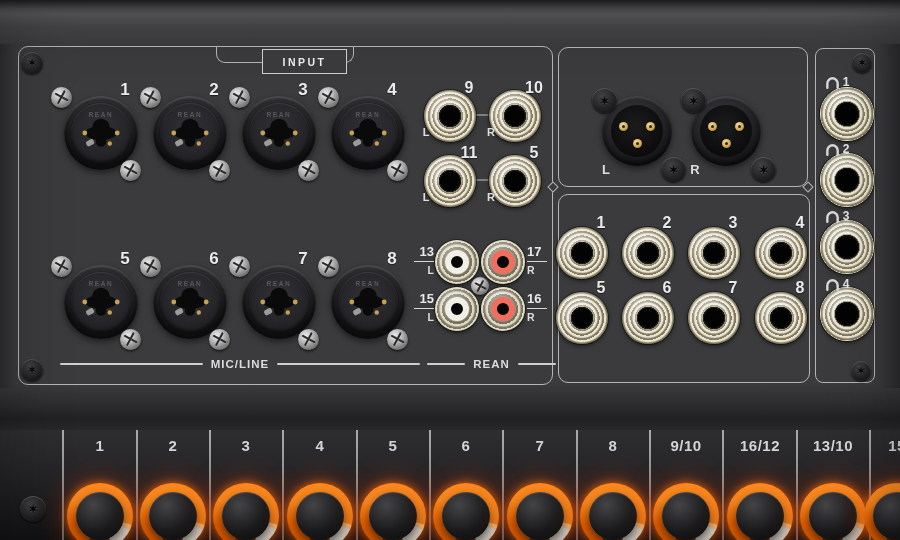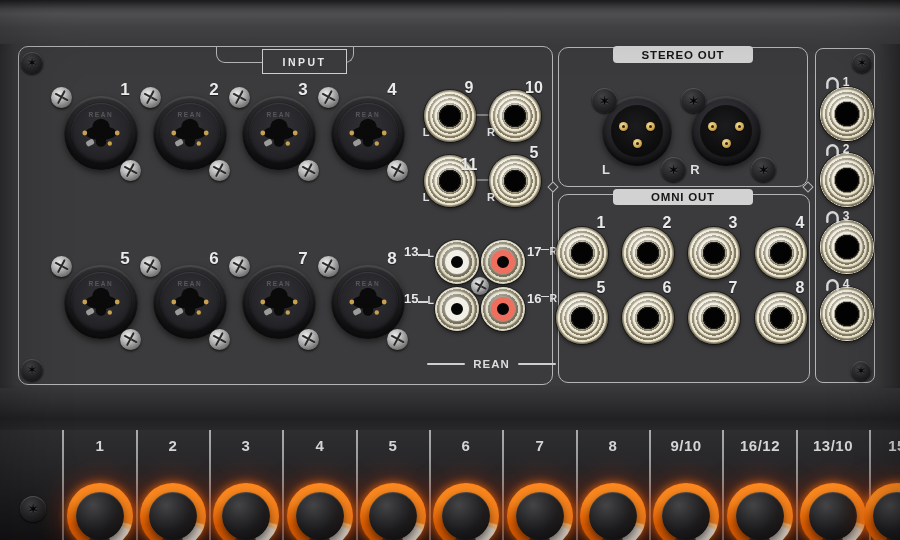--- a/index.html
+++ b/index.html
@@ -82,21 +82,21 @@
   
   .rca{width:44px;height:44px;border-radius:50%;
     background:
       radial-gradient(circle at 40% 32%,rgba(255,255,255,.35) 0 14%,rgba(255,255,255,0) 55%),
       repeating-radial-gradient(circle,#ddd8c4 0 1.8px,#7d7660 3.4px 5px);
     box-shadow:0 2px 4px rgba(0,0,0,.55),0 0 0 1px rgba(15,15,12,.5);}
   .rca-ring{position:absolute;left:50%;top:50%;width:24px;height:24px;margin:-12px 0 0 -12px;border-radius:50%;
     border:6px solid #fff;background:#050505;box-sizing:border-box;box-shadow:0 0 3px rgba(0,0,0,.6);}
   .rca-white .rca-ring{border-color:var(--rca-white,#f2efe6);}
   .rca-red .rca-ring{border-color:var(--rca-red,#ef6e5e);}
-  .stack{display:flex;flex-direction:row;width:30px;}
+  .stack{display:flex;flex-direction:column;width:30px;}
   .stack .snum{font-size:13px;font-weight:bold;color:#e8e8e8;line-height:12px;}
   .stack .srule{width:20px;height:1.5px;background:#d8d8d8;margin:2.5px 0;}
   .stack .sltr{font-size:10.5px;font-weight:bold;color:#dedede;line-height:10px;}
   .stack.ral{align-items:flex-end;text-align:right;}
   .stack.lal{align-items:flex-start;text-align:left;}
 
   
   .screw{border-radius:50%;}
   .screw-s{background:radial-gradient(circle at 38% 32%,#ececec,#b9b9b9 35%,#7c7c7c 68%,#4e4e4e);
     box-shadow:0 1.5px 2.5px rgba(0,0,0,.6);}
@@ -144,23 +144,26 @@
 
   <div class="abs panel" style="left:18px;top:46px;width:535px;height:339px;"></div>
   <div class="abs panel" style="left:558px;top:47px;width:250px;height:140px;"></div>
   <div class="abs panel" style="left:558px;top:194px;width:252px;height:189px;"></div>
   <div class="abs panel" style="left:815px;top:48px;width:60px;height:335px;border-radius:8px;"></div>
   <div class="abs junction" style="left:549px;top:183px;"></div>
   <div class="abs junction" style="left:804px;top:183px;"></div>
 
   <div class="abs input-tab" style="left:216px;top:46px;width:138px;height:17px;"></div>
   <div class="abs input-inner" style="left:262px;top:49px;width:85px;height:25px;">INPUT</div>
-  <div class="abs plate" style="left:613px;top:46px;width:140px;height:17px;">STEREO OUT</div>
-  <div class="abs plate" style="left:613px;top:189px;width:140px;height:16px;">OMNI OUT</div>
-
+
+  <div class="abs group-label" style="left:60px;top:358px;width:360px;">
+    <span class="rule"></span>
+    <span class="gtxt">MIC/LINE</span>
+    <span class="rule"></span>
+  </div>
   <div class="abs group-label" style="left:427px;top:358px;width:129px;">
     <span class="rule"></span>
     <span class="gtxt">REAN</span>
     <span class="rule"></span>
   </div>
 
   <div class="abs pair-line" style="left:455px;top:114px;width:60px;"></div>
   <div class="abs pair-line" style="left:455px;top:179px;width:60px;"></div>
 
   <div class="abs combo" style="left:64px;top:96px;">
@@ -285,21 +288,21 @@
   <div class="abs screw screw-s" style="left:209px;top:329px;width:21px;height:21px;"></div>
   <div class="abs screw screw-s" style="left:298px;top:329px;width:21px;height:21px;"></div>
   <div class="abs screw screw-s" style="left:387px;top:329px;width:21px;height:21px;"></div>
 
   <div class="abs metal metal52" style="left:424px;top:90px;"></div>
   <div class="abs metal metal52" style="left:489px;top:90px;"></div>
   <div class="abs metal metal52" style="left:424px;top:155px;"></div>
   <div class="abs metal metal52" style="left:489px;top:155px;"></div>
   <div class="abs num num16" style="left:456px;top:79px;">9</div>
   <div class="abs num num16" style="left:521px;top:79px;">10</div>
-  <div class="abs num num16" style="left:456px;top:156px;">11</div>
+  <div class="abs num num16" style="left:456px;top:144px;">11</div>
   <div class="abs num num16" style="left:521px;top:144px;">5</div>
   <div class="abs lr" style="left:418px;top:126px;">L</div>
   <div class="abs lr" style="left:483px;top:126px;">R</div>
   <div class="abs lr" style="left:418px;top:191px;">L</div>
   <div class="abs lr" style="left:483px;top:191px;">R</div>
 
   <div class="abs rca rca-white" style="left:435px;top:240px;">
       <div class="rca-ring"></div>
     </div>
   <div class="abs rca rca-red" style="left:481px;top:240px;">

